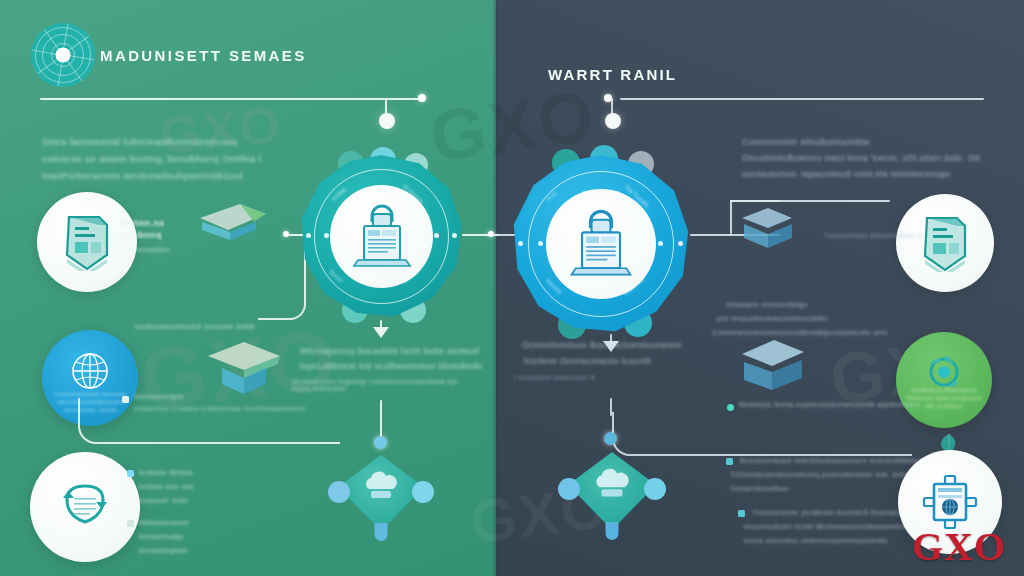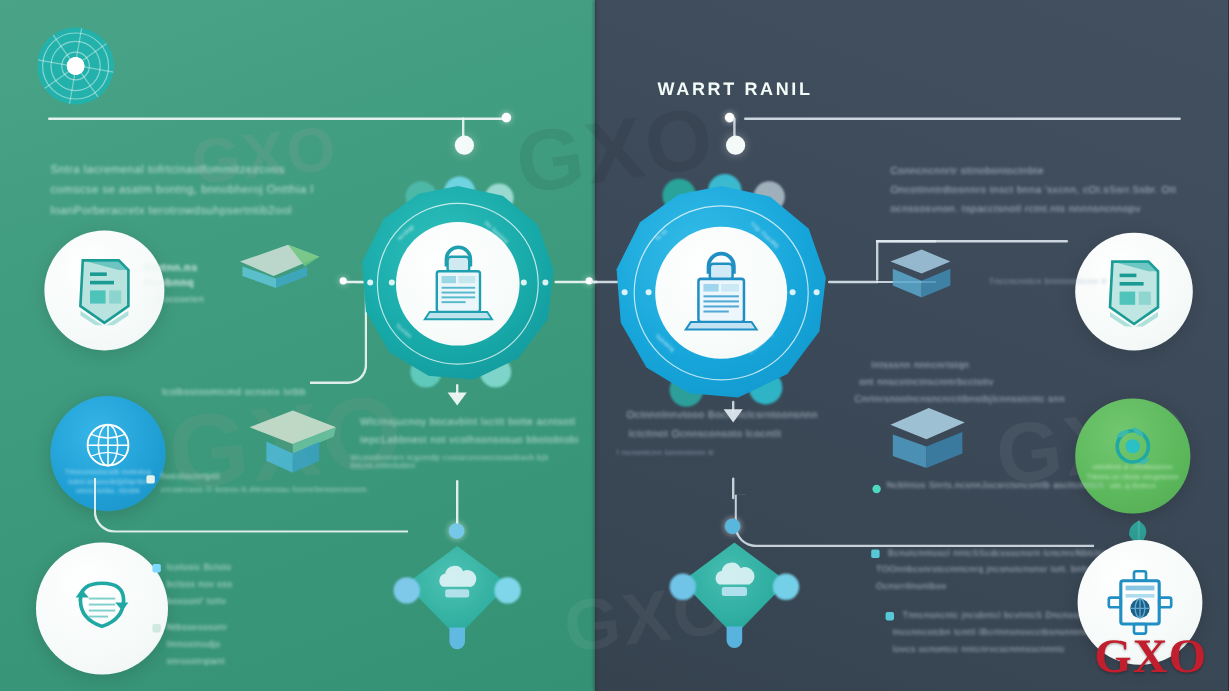--- a/index.html
+++ b/index.html
@@ -181,20 +181,21 @@
     <div class="ring" style="inset:20px;"></div>
     <div class="spoke" style="transform:rotate(10deg);"></div>
     <div class="spoke" style="transform:rotate(55deg);"></div>
     <div class="spoke" style="transform:rotate(100deg);"></div>
     <div class="spoke" style="transform:rotate(145deg);"></div>
     <div class="spoke" style="transform:rotate(190deg);"></div>
     <div class="spoke" style="transform:rotate(235deg);"></div>
     <div class="spoke" style="transform:rotate(280deg);"></div>
     <div class="spoke" style="transform:rotate(325deg);"></div>
   </div>
+  <div id="brand-text">MADUNISETT SEMAES</div>
 
   <div class="heading" style="left:548px;top:66px;">WARRT RANIL</div>
 
   <div class="hline" style="left:40px;top:98px;width:383px;"></div>
   <div class="dot" style="left:418px;top:94px;"></div>
   <div class="vline" style="left:385px;top:98px;height:18px;"></div>
   <div class="pin" style="left:379px;top:113px;"></div>
 
   <div class="hline dark" style="left:620px;top:98px;width:364px;"></div>
   <div class="dot" style="left:604px;top:94px;"></div>

